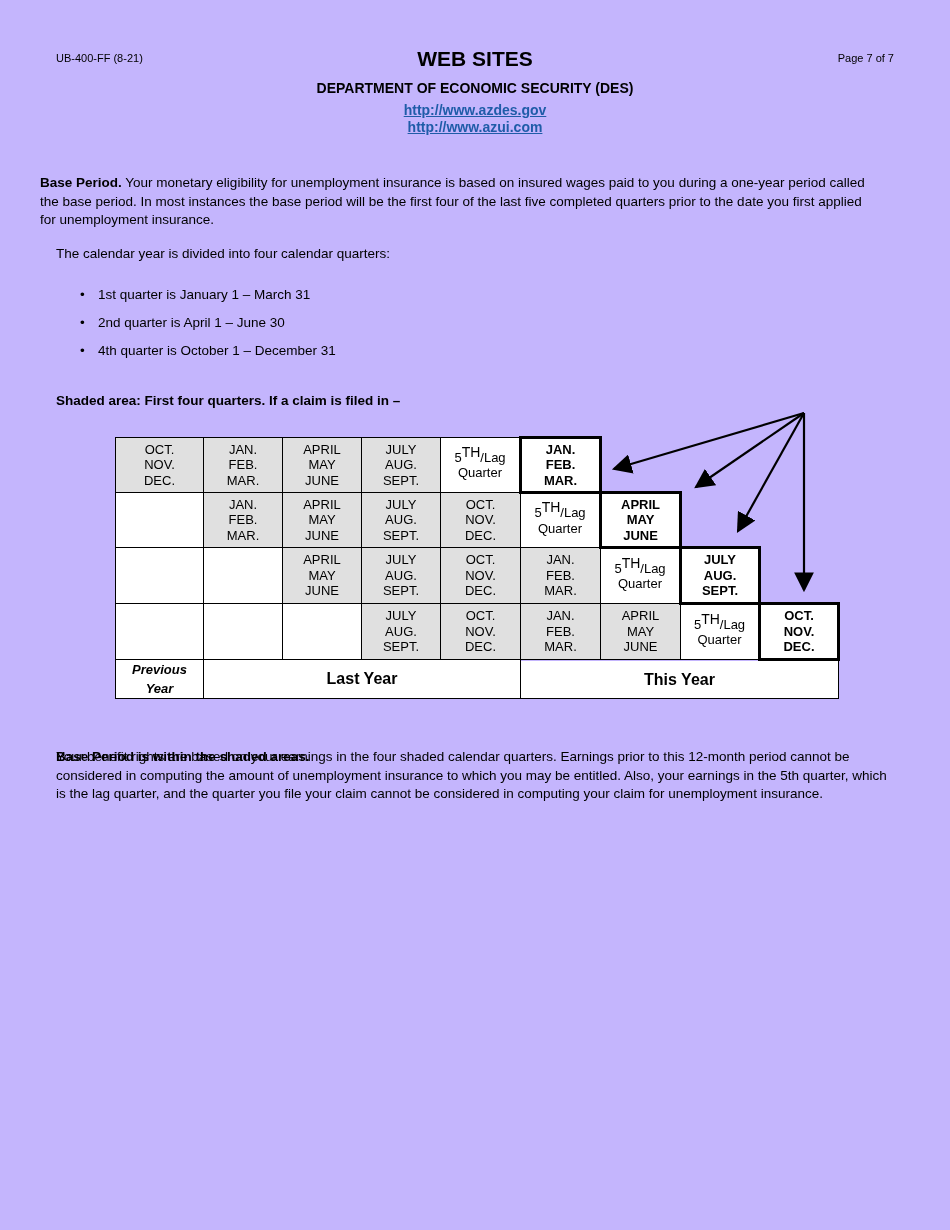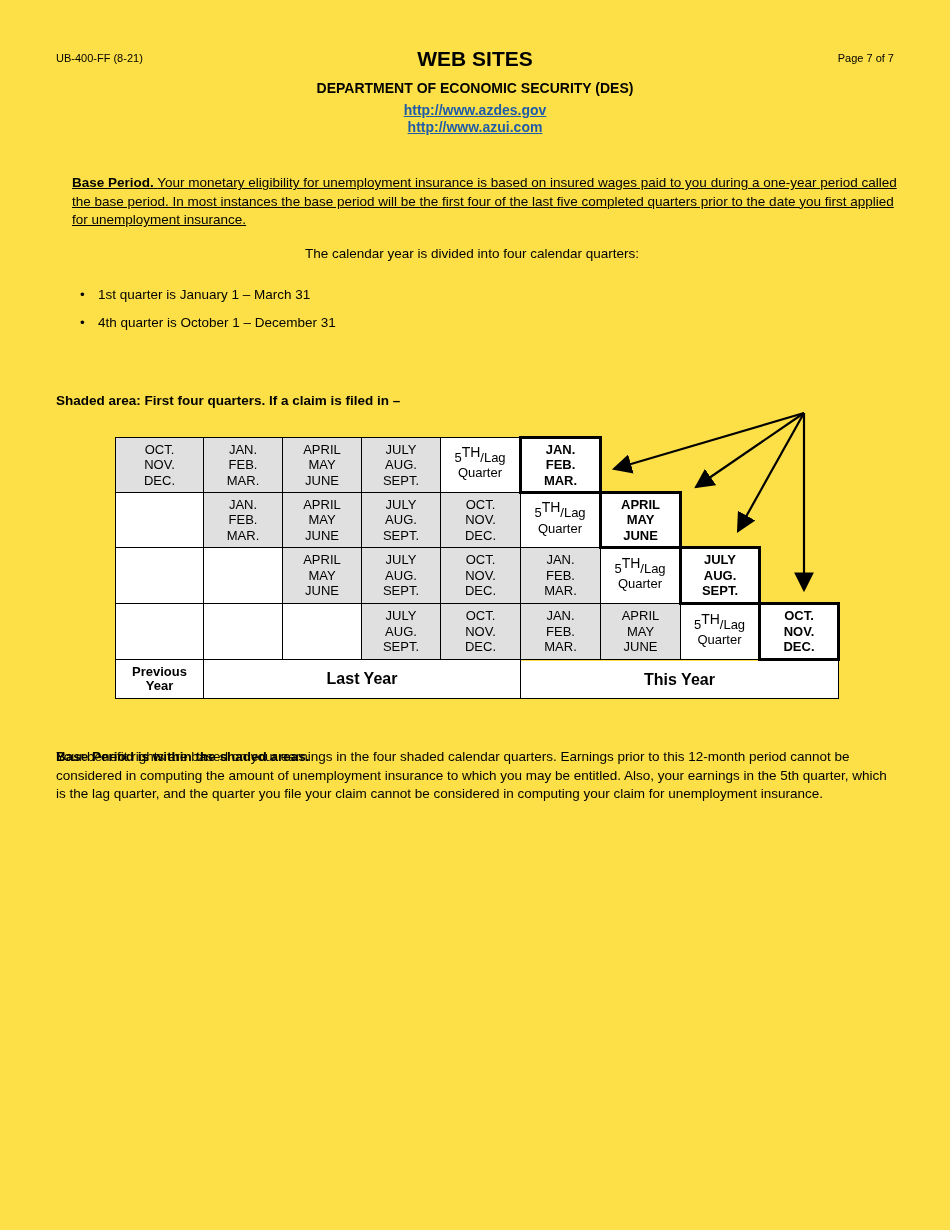--- a/index.html
+++ b/index.html
@@ -2,36 +2,36 @@
 <html style="--shaded: #e0e0e0; --link: #1f5ca8; --border: #000000;"><head>
 <meta charset="utf-8">
 <style>
   * { box-sizing: border-box; margin: 0; padding: 0; }
   html, body { background: #ffffff; }
   body { font-family: "Liberation Sans", "DejaVu Sans", sans-serif; color: #000; }
   .page {
     position: relative;
     width: 950px;
     height: 1230px;
-    background: #fde047;
+    background: #c4b5fd;
     overflow: hidden;
   }
   .abs { position: absolute; }
   .small-hdr { font-size: 11px; top: 52px; }
   .form-number { left: 56px; }
   .page-indicator { right: 56px; }
   .title { top: 47px; left: 0; width: 100%; text-align: center; font-size: 21px; font-weight: bold; }
   .subtitle { top: 80px; left: 0; width: 100%; text-align: center; font-size: 14px; font-weight: bold; }
   .link-row { left: 0; width: 100%; text-align: center; font-size: 14px; font-weight: bold; }
   .link-row-1 { top: 102px; }
   .link-row-2 { top: 119px; }
   .link-row a { color: var(--link, #1f5ca8); text-decoration: underline; cursor: pointer; }
   .body-text { font-size: 13.5px; line-height: 18.5px; }
-  .para-1 { top: 174px; left: 72px; width: 832px; text-decoration: underline; }
-  .quarters-intro { top: 245px; left: 56px; width: 832px; text-align: center; }
+  .para-1 { top: 174px; left: 40px; width: 832px; }
+  .quarters-intro { top: 245px; left: 56px; width: 832px; }
   .bullets { top: 271px; left: 56px; width: 832px; list-style: none; margin-top: 15px; }
   .bullets li { position: relative; padding-left: 42px; height: 28px; line-height: 18px; }
   .bullets li::before { content: "\2022"; position: absolute; left: 24px; top: 0; font-size: 13.5px; }
   .claim-heading { top: 392px; left: 56px; width: 832px; font-weight: bold; }
   .outro-bold { top: 748px; left: 56px; width: 832px; font-weight: bold; }
   .outro-para { top: 748px; left: 56px; width: 832px; }
 
   .table-group { top: 400px; left: 56px; width: 845px; height: 312px; }
   .qtable {
     position: absolute; left: 59px; top: 36px;
@@ -43,21 +43,21 @@
     padding: 0; overflow: hidden;
   }
   td.q { border: 1px solid var(--border, #000); background: #fff; white-space: pre-line; }
   td.shaded { background: var(--shaded, #e0e0e0); }
   td.claim { font-weight: bold; border-width: 3px; background: #fff; }
   td.lag { background: #fff; }
   td.phantom { border: none; background: transparent; }
   .r-q { height: 55px; }
   .r-q3, .r-q4 { height: 56px; }
   .r-foot { height: 39px; }
-  td.foot-prev { font-weight: bold; white-space: normal; padding: 0 12px; line-height: 14px; }
+  td.foot-prev { font-weight: bold; white-space: normal; padding: 0 12px; line-height: 19px; font-style: italic; }
   td.foot-year { font-weight: bold; font-size: 16px; }
   td.lag sup { font-size: 14px; line-height: 0; vertical-align: super; }
   .arrows { position: absolute; left: 0; top: 0; pointer-events: none; }
   .arrows line { stroke: #000; stroke-width: 2.2; }
   .arrows marker path { fill: #000; }
 </style>
 </head>
 <body>
 
 <div class="page">
@@ -68,20 +68,21 @@
   <div class="abs title">WEB SITES</div>
   <div class="abs link-row link-row-1"><a>http://www.azdes.gov</a></div>
   <div class="abs link-row link-row-2"><a>http://www.azui.com</a></div>
 
   <p class="abs body-text para-1"><b>Base Period.</b> <span>Your monetary eligibility for unemployment insurance is based on insured wages paid to you during a one-year period called the base period. In most instances the base period will be the first four of the last five completed quarters prior to the date you first applied for unemployment insurance.</span></p>
 
   <p class="abs body-text quarters-intro">The calendar year is divided into four calendar quarters:</p>
 
   <ul class="abs body-text bullets">
     <li>1st quarter is January 1 – March 31</li>
+    <li>2nd quarter is April 1 – June 30</li>
     <li>4th quarter is October 1 – December 31</li>
   </ul>
 
   <p class="abs body-text claim-heading">Shaded area: First four quarters. If a claim is filed in –</p>
 
   <div class="abs table-group">
     <table class="qtable">
       <colgroup>
         <col style="width:88px">
           <col style="width:79px">

